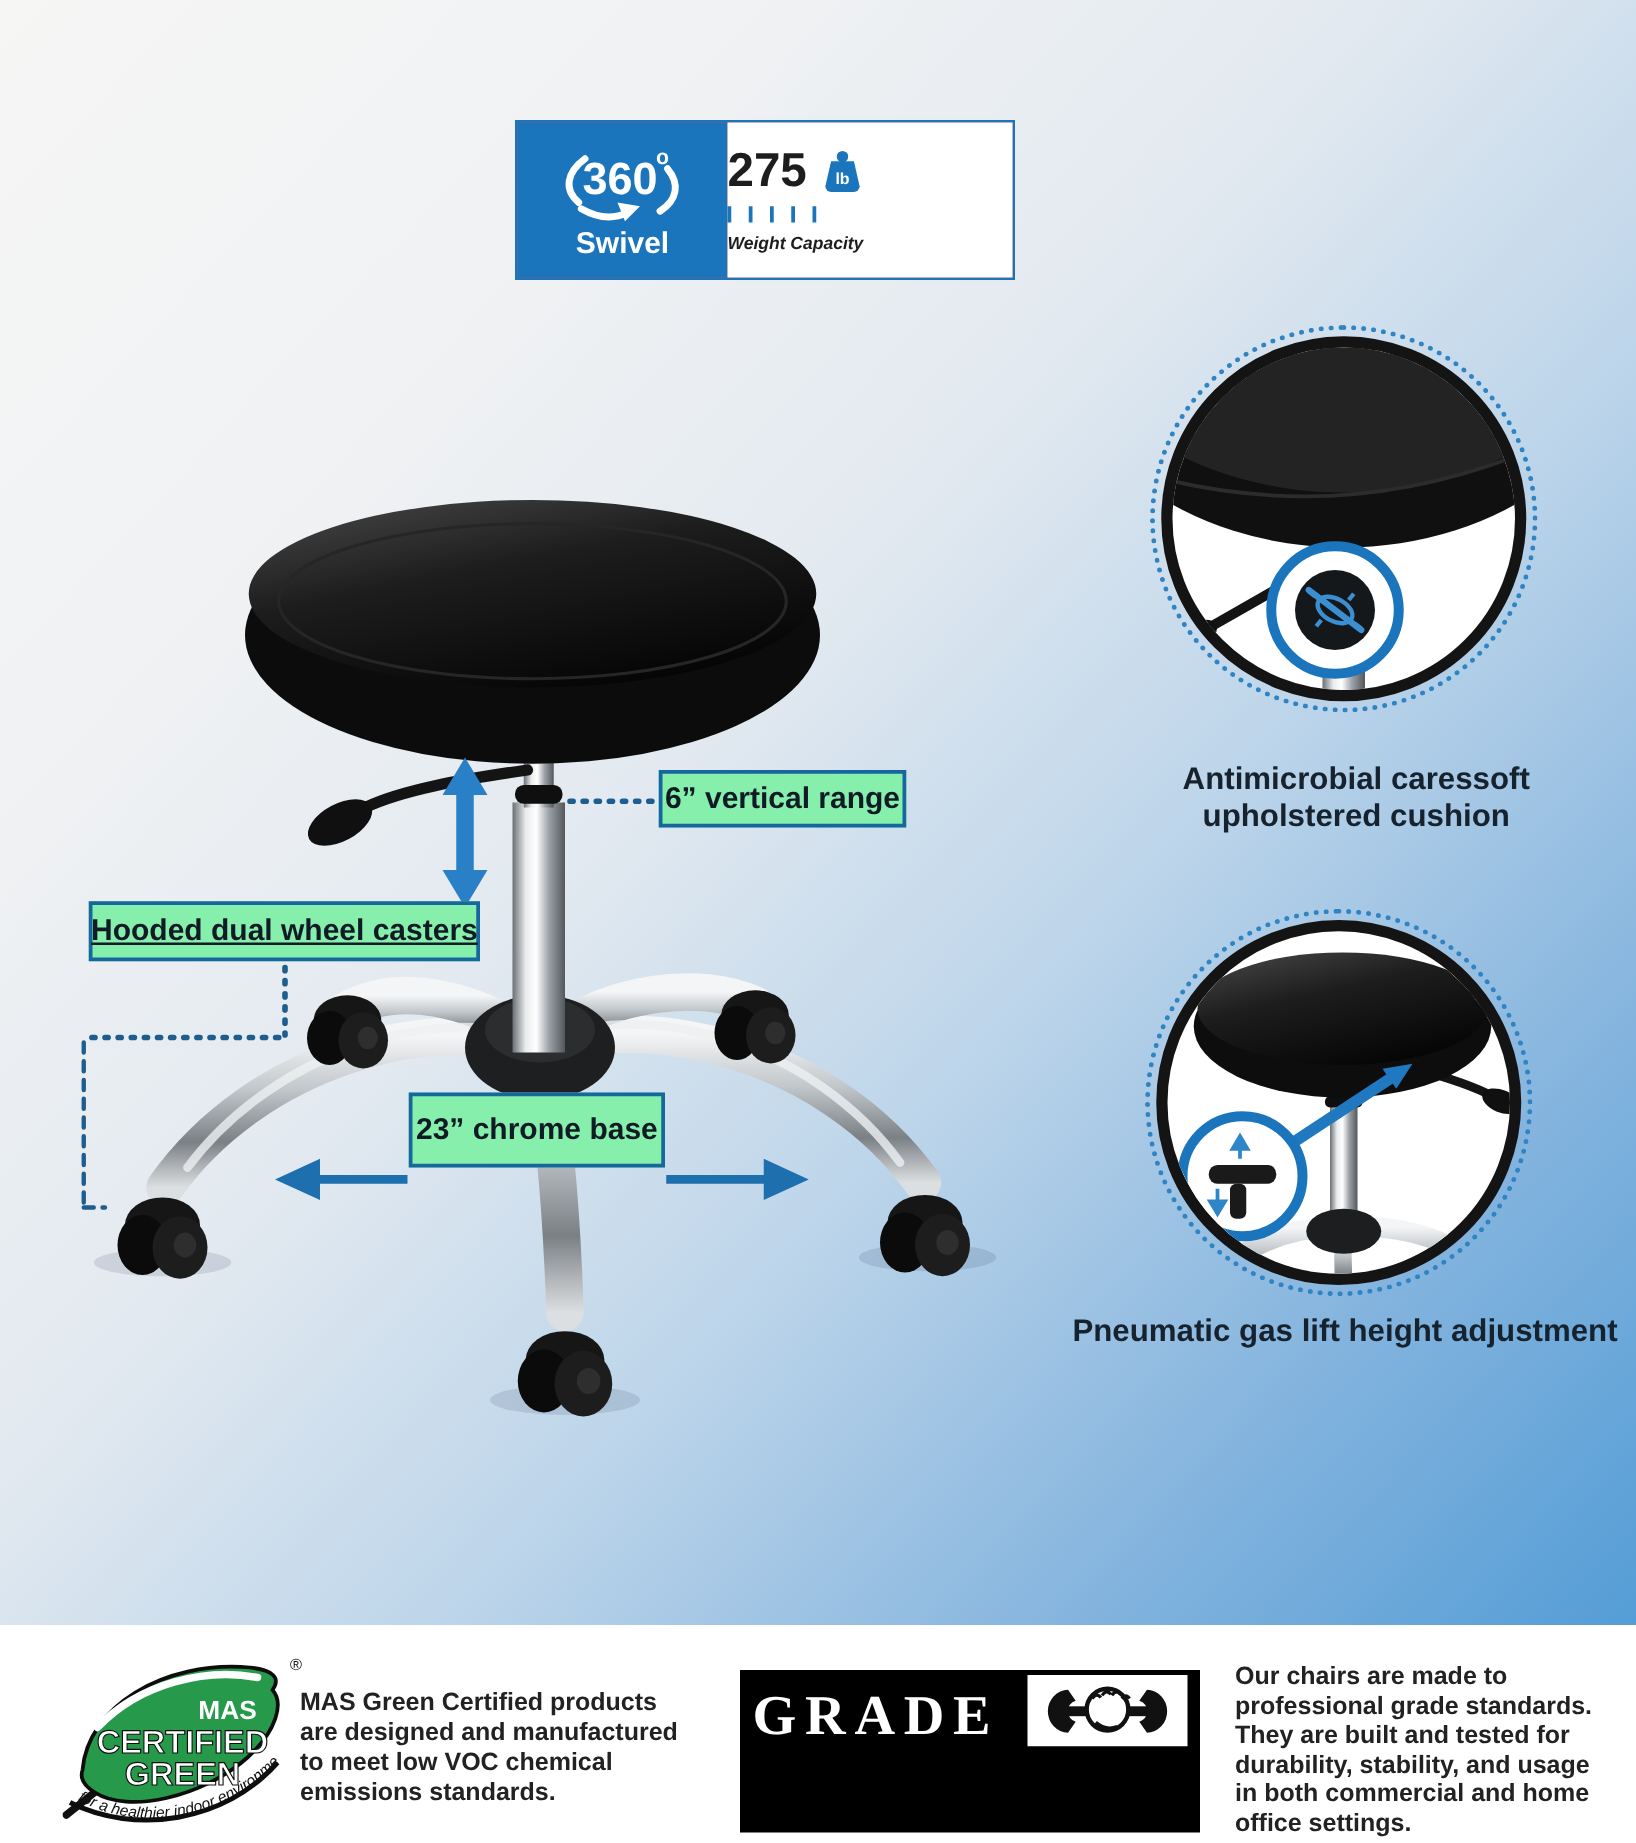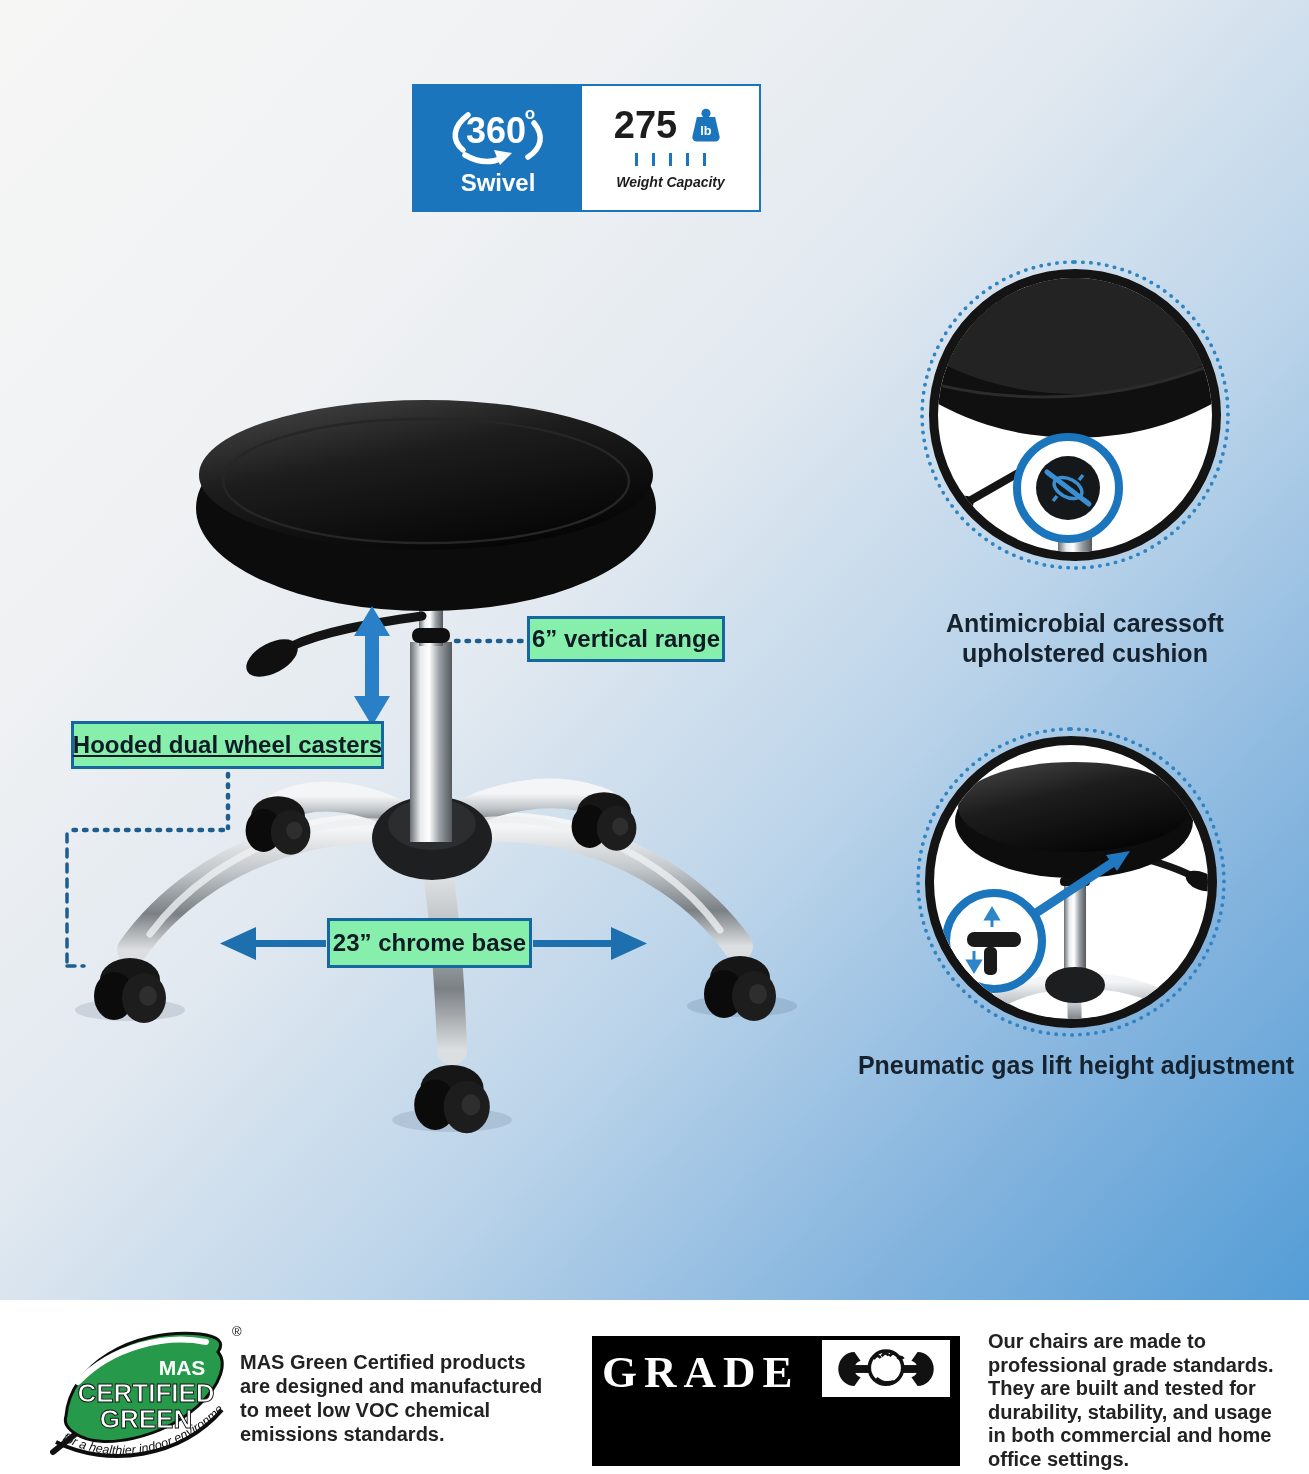--- a/index.html
+++ b/index.html
@@ -6,38 +6,38 @@
   #canvas{position:relative;width:1309px;height:1474px;overflow:hidden;background:#fff;
           font-family:"Liberation Sans",sans-serif;}
   .bg{position:absolute;left:0;top:0;width:1309px;height:1300px;
       background:linear-gradient(133deg,#f6f6f5 0%,#eff1f3 26%,#e2e9f0 44%,#bdd5ea 62%,#84b4de 82%,#549dd6 100%);}
   
   .title{position:absolute;left:60px;top:122px;color:#262626;white-space:nowrap;}
   .title .lbl{font-size:48px;font-weight:700;}
   .title .num{font-size:48px;font-weight:400;margin-left:12px;}
   .title .suf{font-size:35px;font-weight:400;}
   
-  .badge-group{position:absolute;left:412px;top:84px;width:349px;height:128px;display:flex;
+  .badge-group{position:absolute;left:412px;top:96px;width:400px;height:128px;display:flex;
                border:2px solid #1b75bc;background:#ef4444;box-sizing:border-box;}
   .badge-swivel{width:168px;background:#1b75bc;color:#fff;display:flex;flex-direction:column;
                 align-items:center;justify-content:center;gap:2px;}
   .badge-swivel .swivel-label{font-size:24px;font-weight:700;}
-  .badge-weight{flex:1;display:flex;flex-direction:column;align-items:center;justify-content:center;background:#fff;}
+  .badge-weight{flex:1;display:flex;flex-direction:column;align-items:flex-start;justify-content:center;background:#fff;}
   .w-row{display:flex;align-items:flex-start;gap:8px;}
   .w-val{font-size:38px;font-weight:700;color:#1d1d1d;line-height:38px;}
   .ticks{display:flex;gap:14px;margin:5px 0 8px 0;}
   .tick{width:3px;height:13px;background:#1b75bc;display:block;}
   .w-label{font-size:14px;font-weight:700;color:#1d1d1d;font-style:italic;}
   
   .callout{position:absolute;background:#86efac;border:3px solid #15679e;color:#101b26;font-weight:700;
            font-size:24px;display:flex;align-items:center;justify-content:center;box-sizing:border-box;
            white-space:nowrap;}
   .co-vr{left:527px;top:616px;width:198px;height:46px;}
   .co-cast{left:71px;top:721px;width:313px;height:48px;text-decoration:underline;}
-  .co-base{left:327px;top:918px;width:205px;height:50px;z-index:3;}
+  .co-base{left:327px;top:874px;width:205px;height:60px;z-index:3;}
   
   .stool{position:absolute;left:20px;top:378px;width:840px;height:800px;}
   
   .fc{position:absolute;border:4px dotted #2f84c4;border-radius:50%;padding:5px;}
   .fc-inner{width:292px;height:292px;border:9px solid #141414;border-radius:50%;background:#fff;
             overflow:hidden;position:relative;box-sizing:border-box;}
   .fc1{left:920px;top:260px;}
   .fc2{left:916px;top:727px;}
   .fc-caption{position:absolute;text-align:center;font-weight:700;color:#16222e;font-size:25px;line-height:30px;}
   .cap1{left:915px;top:608px;width:340px;}

